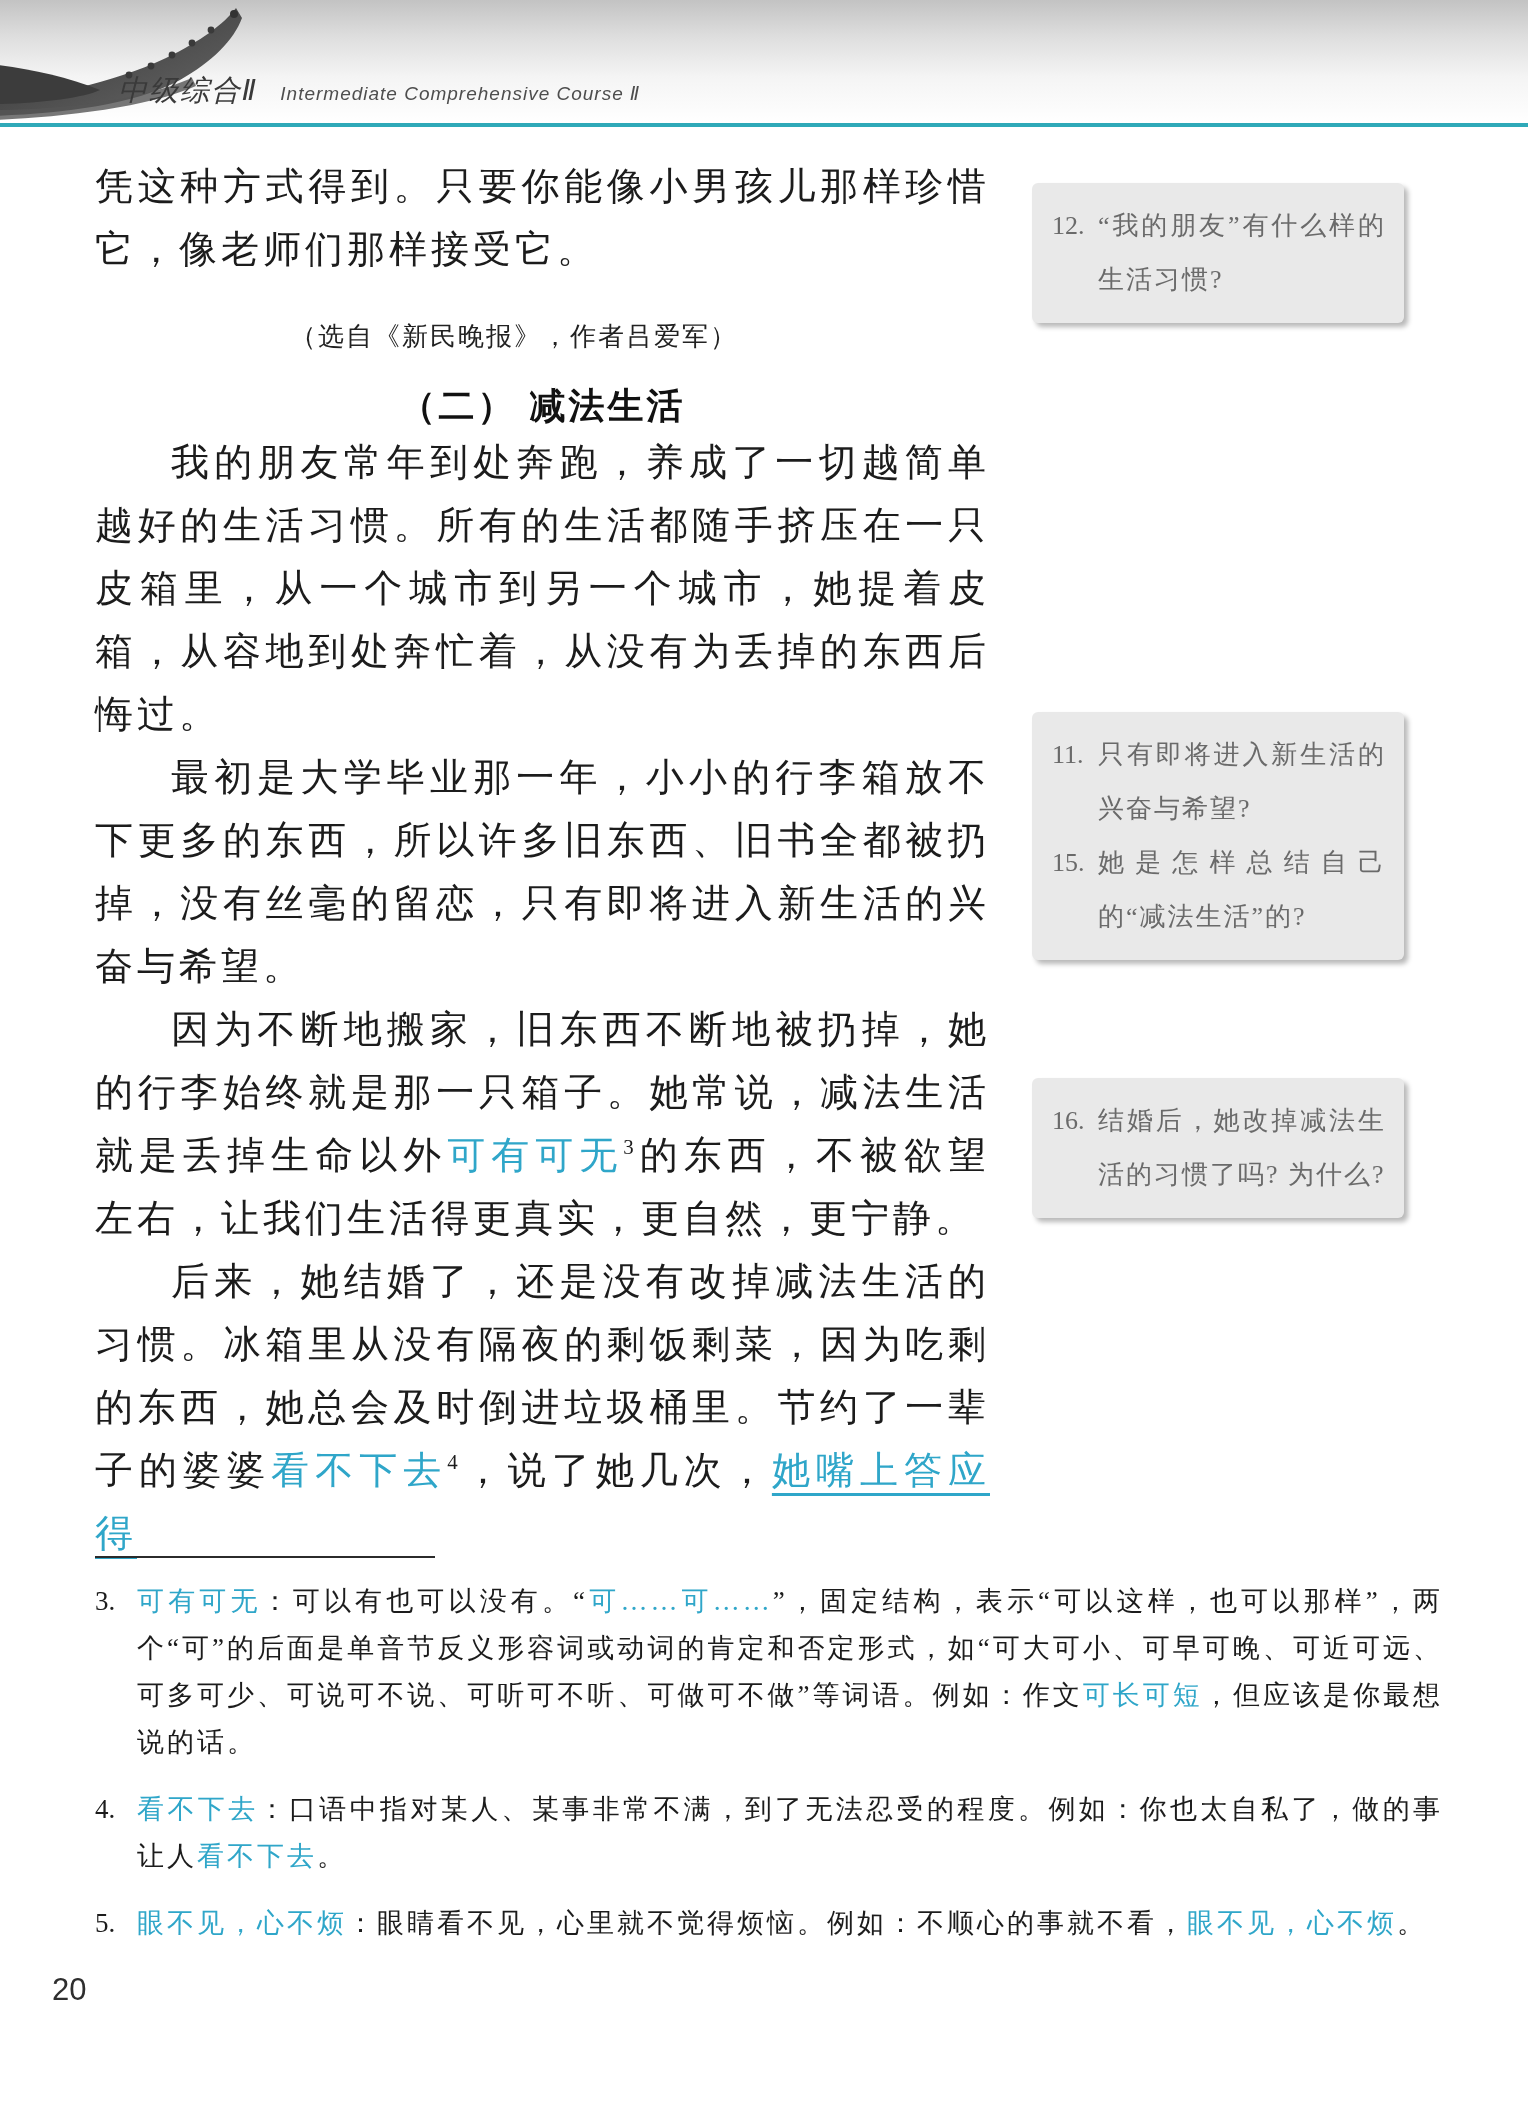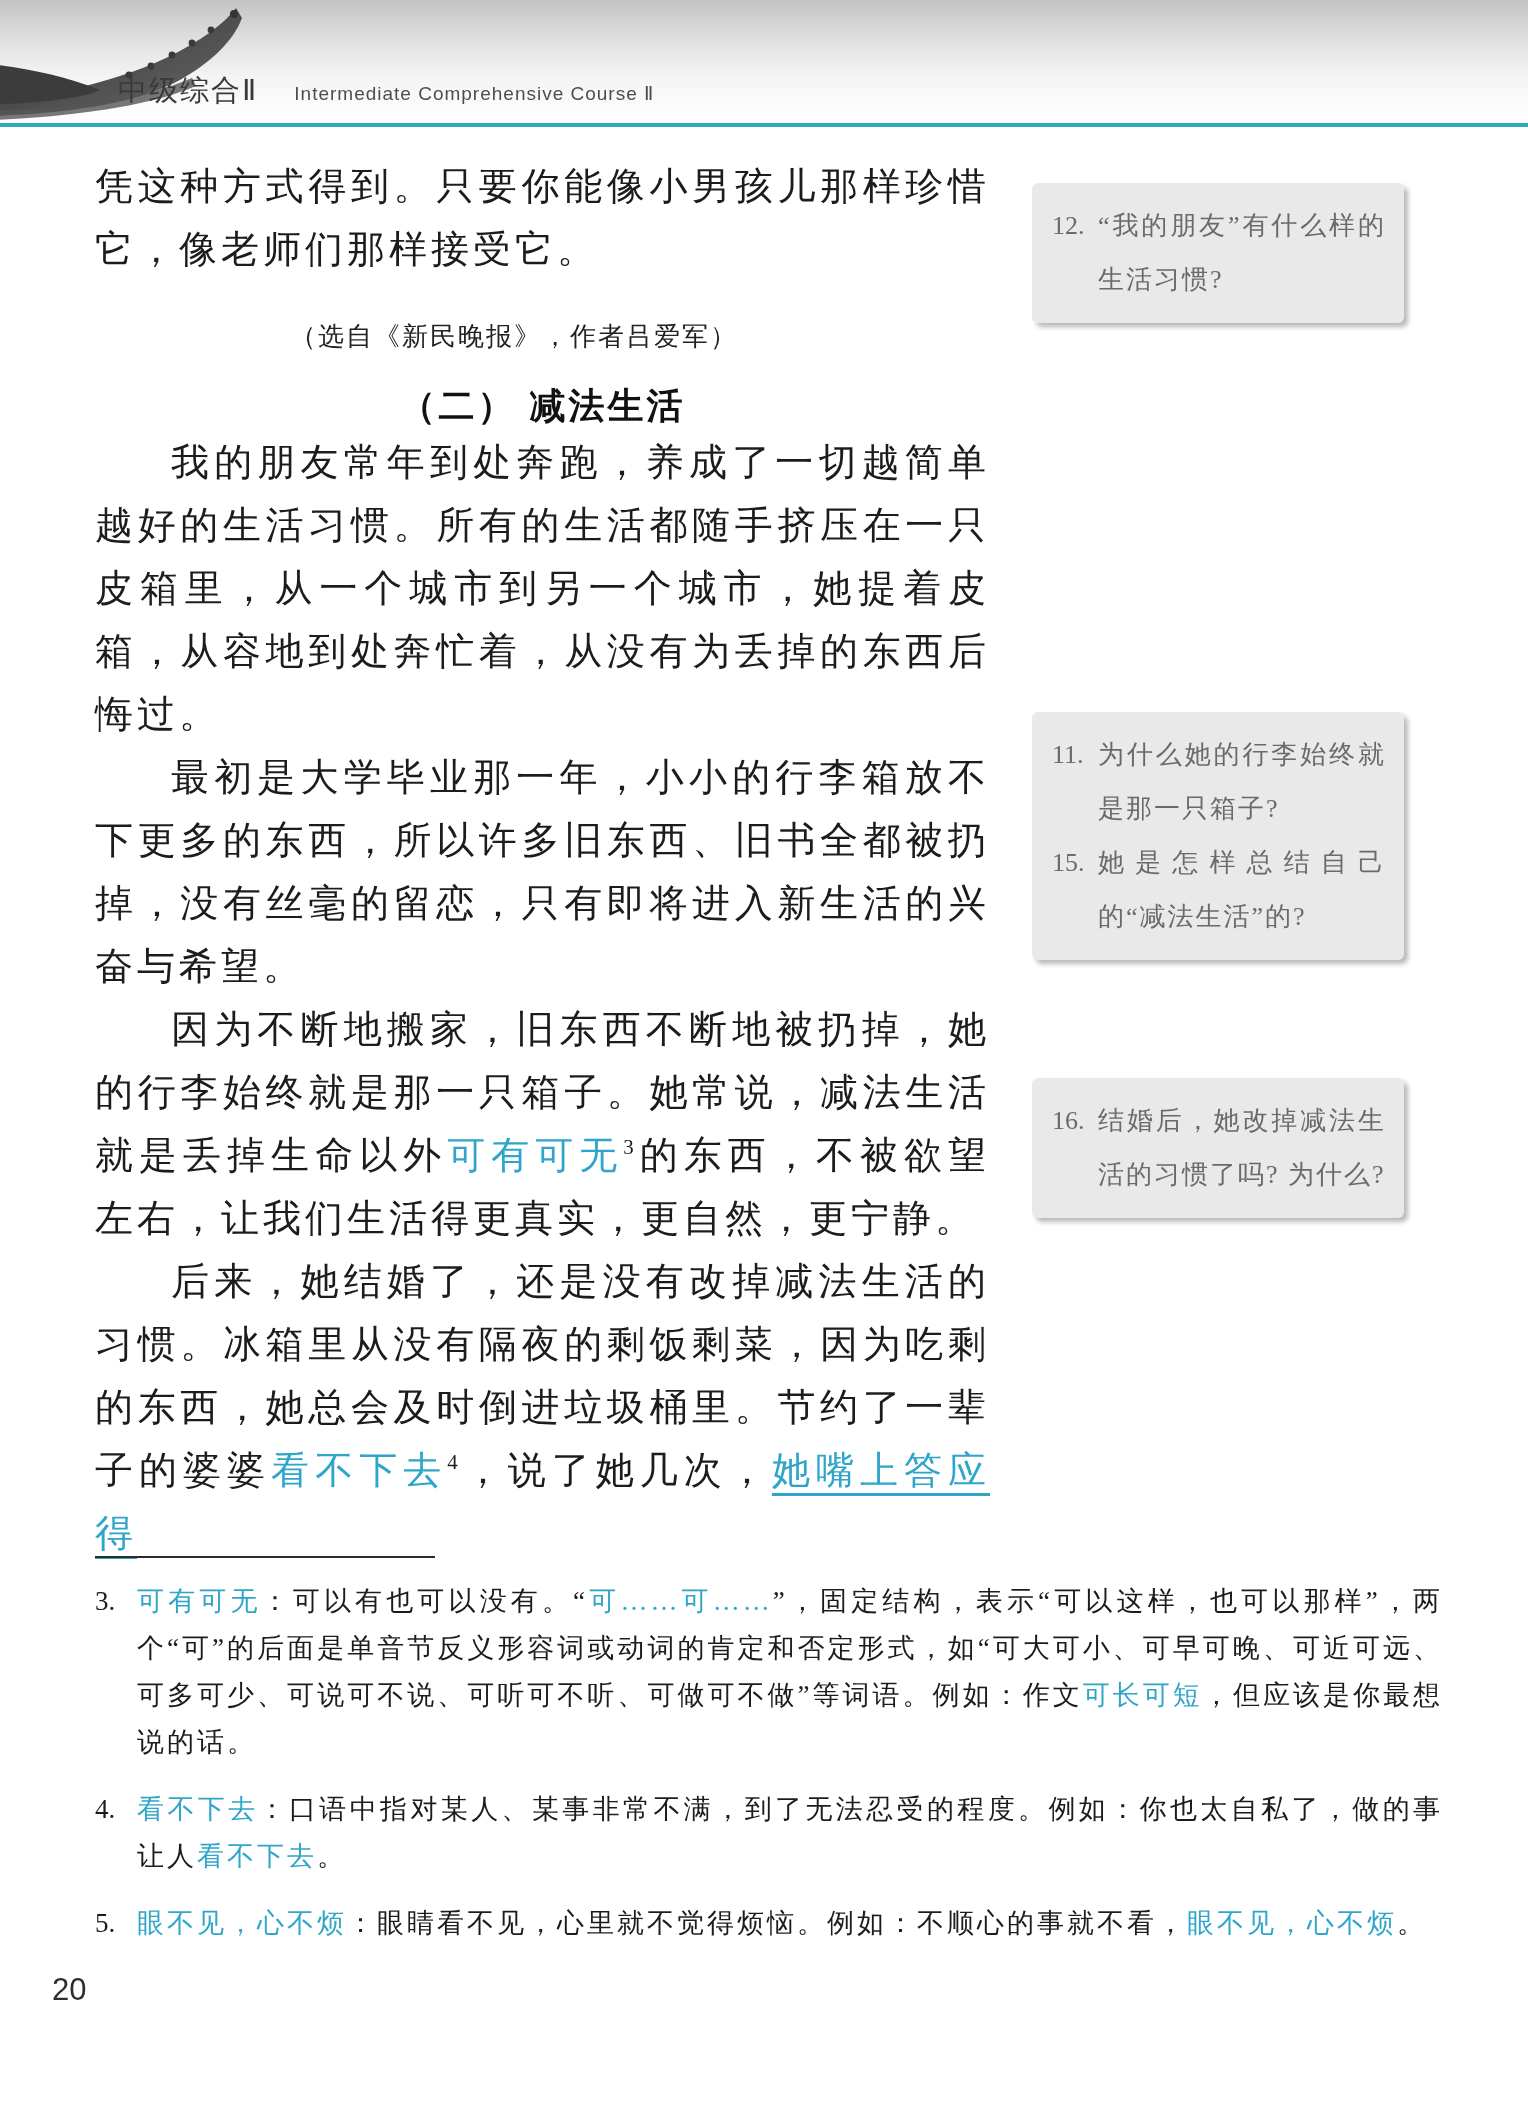--- a/index.html
+++ b/index.html
@@ -15,21 +15,21 @@
   
   .header{
     position:absolute;left:0;top:0;width:1528px;height:123px;
     background:linear-gradient(180deg,#c3c3c3 0%,#dedede 30%,#f4f4f4 62%,#ffffff 100%);
     border-bottom:4px solid var(--header-rule,#2fa9b8);
   }
   .roof{position:absolute;left:-4px;top:6px;width:330px;height:116px;}
   .header-titles{
     position:absolute;left:118px;bottom:12px;
     font-family:"Liberation Sans","DejaVu Sans",sans-serif;
-    display:flex;align-items:baseline;gap:36px;white-space:nowrap;
+    display:flex;align-items:baseline;gap:22px;white-space:nowrap;font-style:italic;
   }
   .header-zh{font-size:29px;color:#3a3a3a;letter-spacing:2px;}
   .header-en{font-size:19px;color:#4e4e4e;letter-spacing:1px;}
 
   
   .article{position:absolute;left:95px;top:127px;width:895px;}
   .cont-para{
     margin-top:28px;font-size:38px;line-height:63px;letter-spacing:4px;
     text-align:justify;
   }
@@ -127,21 +127,21 @@
 
   <div class="qbox qb1">
     <div class="q">
       <span class="qnum">12.</span><span>“我的朋友”有什么样的生活习惯?</span>
     </div>
   </div>
 
 
   <div class="qbox qb3">
     <div class="q">
-      <span class="qnum">11.</span><span>为什么她的行李始终就是那一只箱子?</span>
+      <span class="qnum">11.</span><span>只有即将进入新生活的兴奋与希望?</span>
     </div>
     <div class="q">
       <span class="qnum">15.</span><span>她是怎样总结自己的“减法生活”的?</span>
     </div>
   </div>
 
   <div class="qbox qb4">
     <div class="q">
       <span class="qnum">16.</span><span>结婚后，她改掉减法生活的习惯了吗? 为什么?</span>
     </div>

